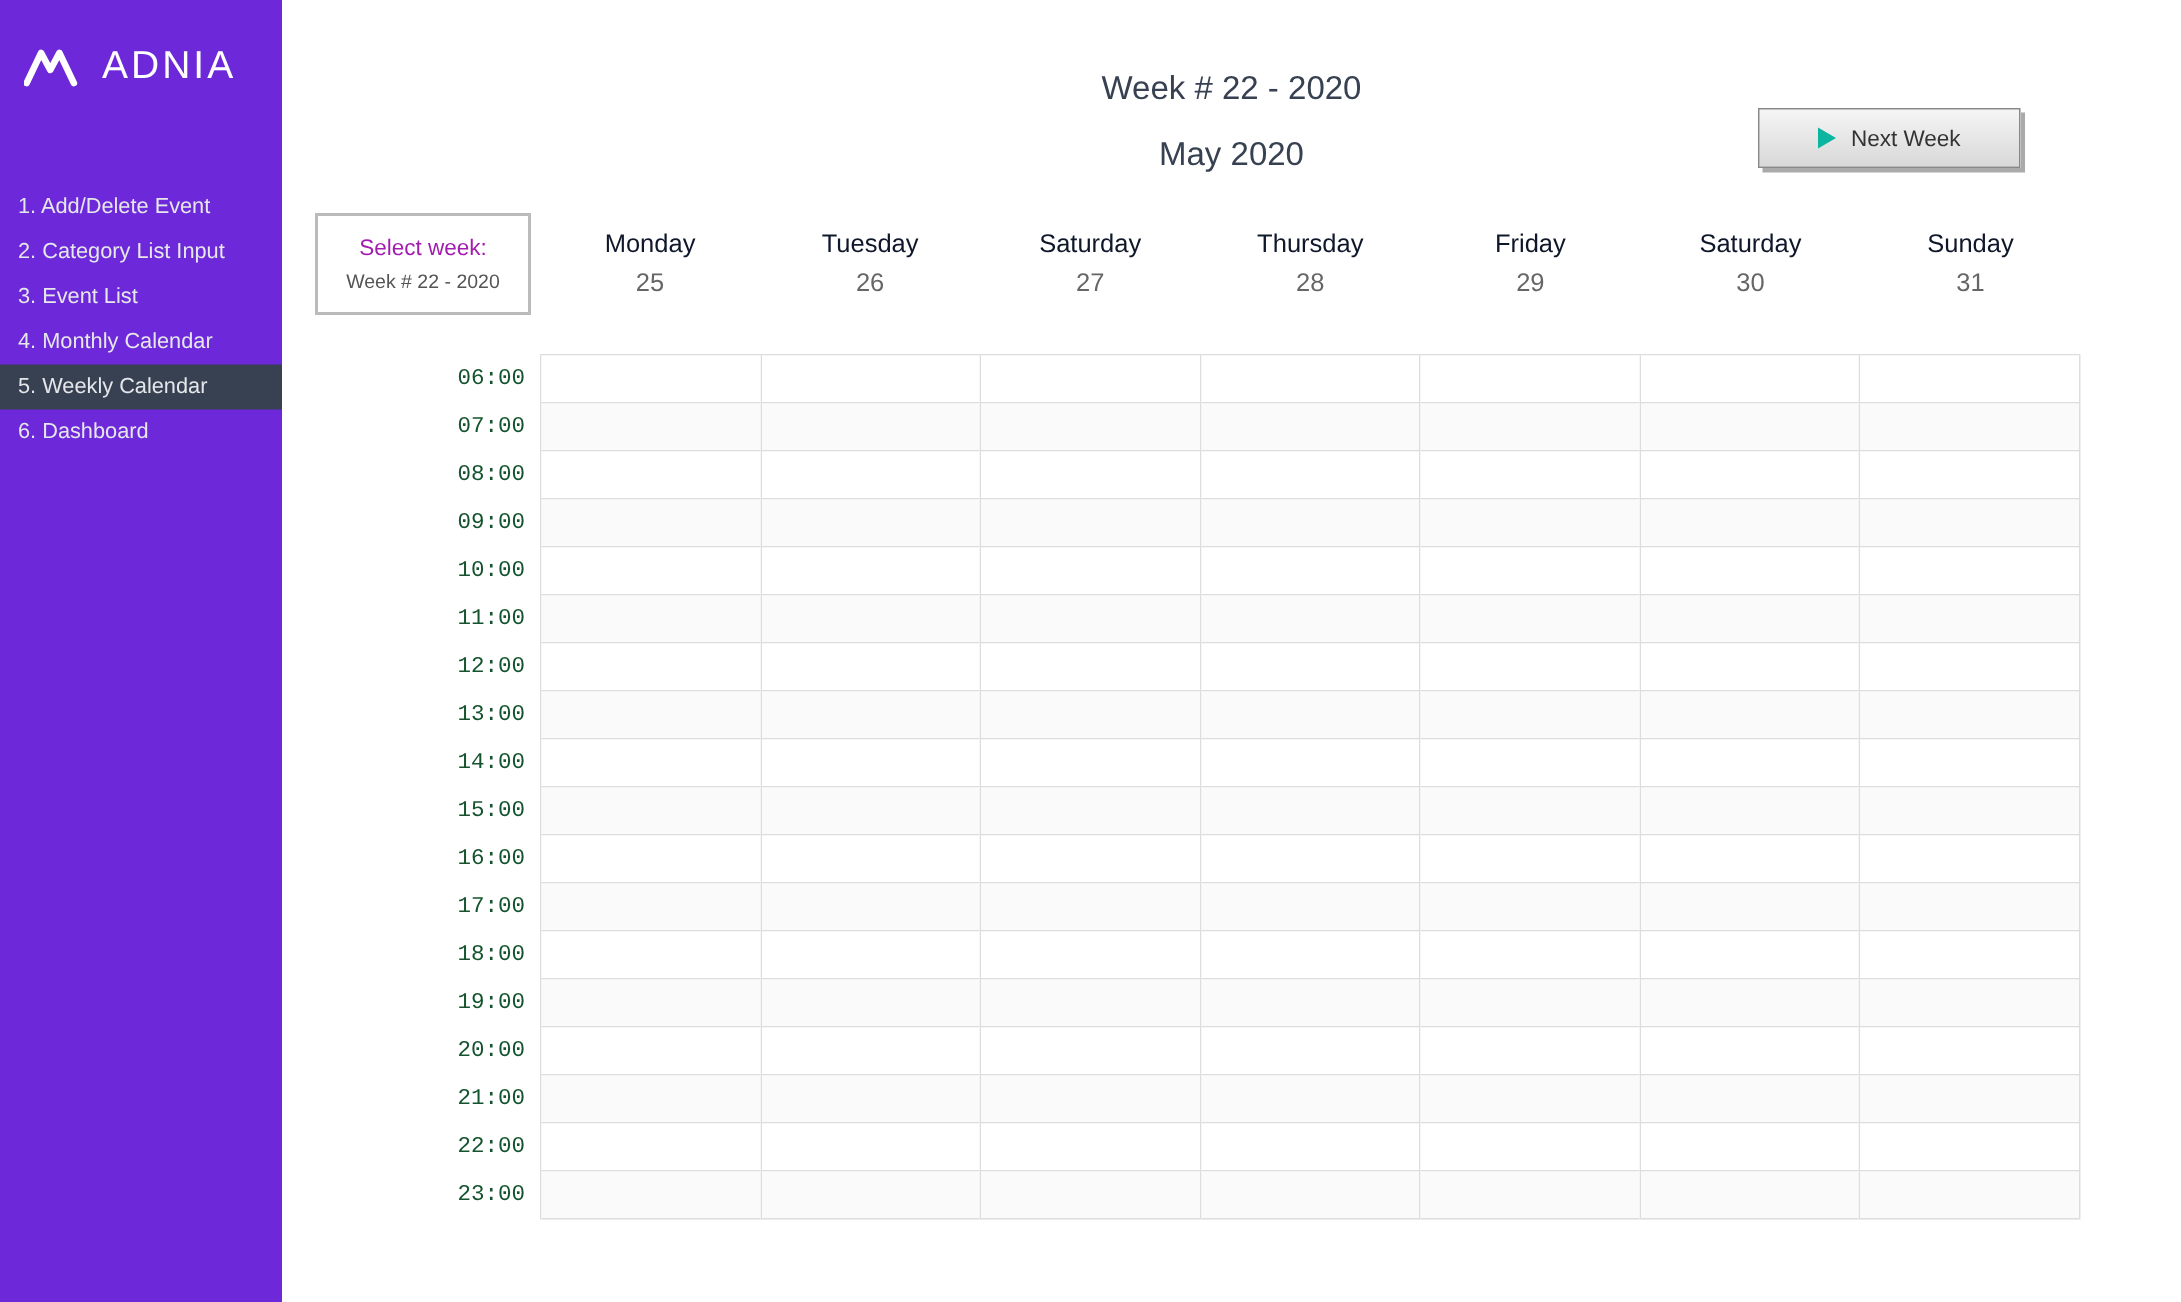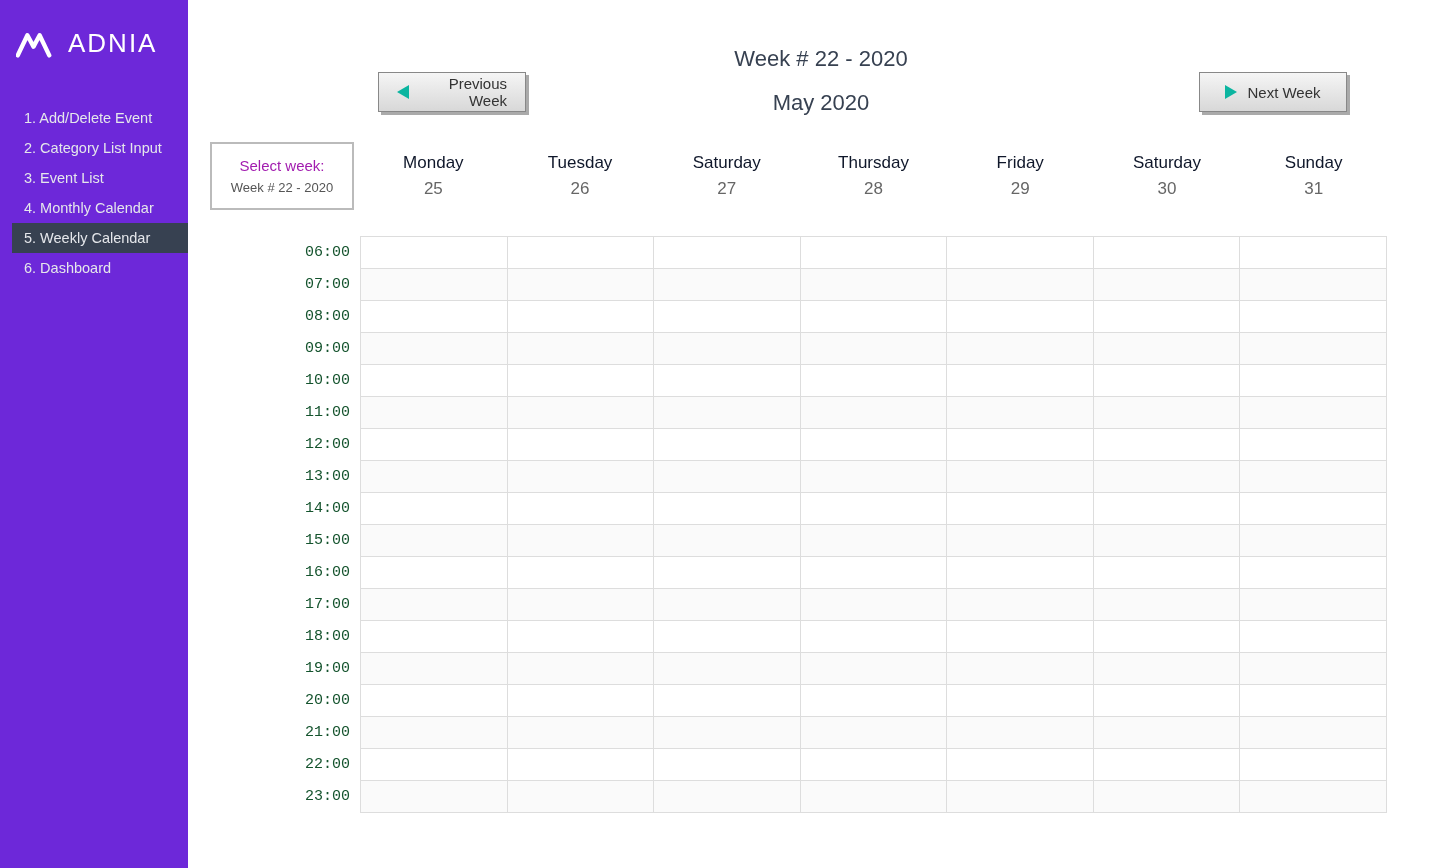--- a/index.html
+++ b/index.html
@@ -3,33 +3,33 @@
   <meta charset="utf-8">
   <style>
     * { margin: 0; padding: 0; box-sizing: border-box; }
     body { font-family: -apple-system, BlinkMacSystemFont, "Segoe UI", Arial, sans-serif; background: #fff; width: 1454px; height: 868px; overflow: hidden; }
     .app { display: flex; height: 100%; }
     
     .sidebar { width: 188px; background: #6d28d9; color: #fff; flex-shrink: 0; }
     .logo { display: flex; align-items: center; gap: 10px; padding: 28px 16px 28px 16px; }
     .logo-icon { width: 42px; height: 28px; }
     .logo-text { font-size: 26px; font-weight: 400; letter-spacing: 2px; color: #fff; }
-    .nav { margin-top: 16px; padding-left: 12px; }
+    .nav { margin-top: 36px; }
     .nav-item { padding: 7px 12px; font-size: 14.5px; color: #e5e7eb; cursor: pointer; }
     .nav-item.active { background: #374151; }
     
     .main { flex: 1; padding: 12px; position: relative; text-align: right; }
     
     .header { position: relative; height: 130px; }
     .week-title { position: absolute; top: 34px; left: 50%; transform: translateX(-50%); font-size: 22px; color: #374151; }
     .month-title { position: absolute; top: 78px; left: 50%; transform: translateX(-50%); font-size: 22px; color: #374151; }
     
     .nav-btn { position: absolute; display: flex; align-items: center; justify-content: center; gap: 10px; height: 40px; background: linear-gradient(to bottom, #f5f5f5, #d8d8d8); border: 1px solid #888; box-shadow: 3px 3px 0 #aaa; cursor: pointer; font-size: 15px; color: #333; padding: 0 18px; }
     .prev-btn { top: 60px; left: 178px; width: 148px; }
-    .next-btn { top: 60px; right: 95px; width: 148px; }
+    .next-btn { top: 60px; right: 95px; width: 175px; }
     .tri-left { width: 0; height: 0; border-top: 7px solid transparent; border-bottom: 7px solid transparent; border-right: 12px solid #0bb5a0; }
     .tri-right { width: 0; height: 0; border-top: 7px solid transparent; border-bottom: 7px solid transparent; border-left: 12px solid #0bb5a0; }
     
     .content { padding: 0 55px 0 10px; }
     
     .cols { display: flex; }
     .timecol { width: 150px; flex-shrink: 0; }
     .daycol { flex: 1; }
     
     .select-box { border: 2px solid #bbb; height: 68px; display: flex; flex-direction: column; align-items: center; justify-content: center; gap: 6px; width: 144px; margin-left: 0; }
@@ -69,24 +69,20 @@
       <div class="nav-item"><span>4. Monthly Calendar</span></div>
       <div class="nav-item active"><span>5. Weekly Calendar</span></div>
       <div class="nav-item"><span>6. Dashboard</span></div>
     </div>
   </div>
 
   <div class="main">
     <div class="header">
       <div class="week-title">Week # 22 - 2020</div>
       <div class="month-title">May 2020</div>
-      <div class="nav-btn prev-btn">
-        <div class="tri-left"></div>
-        <span>Previous Week</span>
-      </div>
       <div class="nav-btn next-btn">
         <div class="tri-right"></div>
         <span>Next Week</span>
       </div>
     </div>
 
     <div class="content">
       <div class="cols">
         <div class="timecol">
           <div class="select-box">

